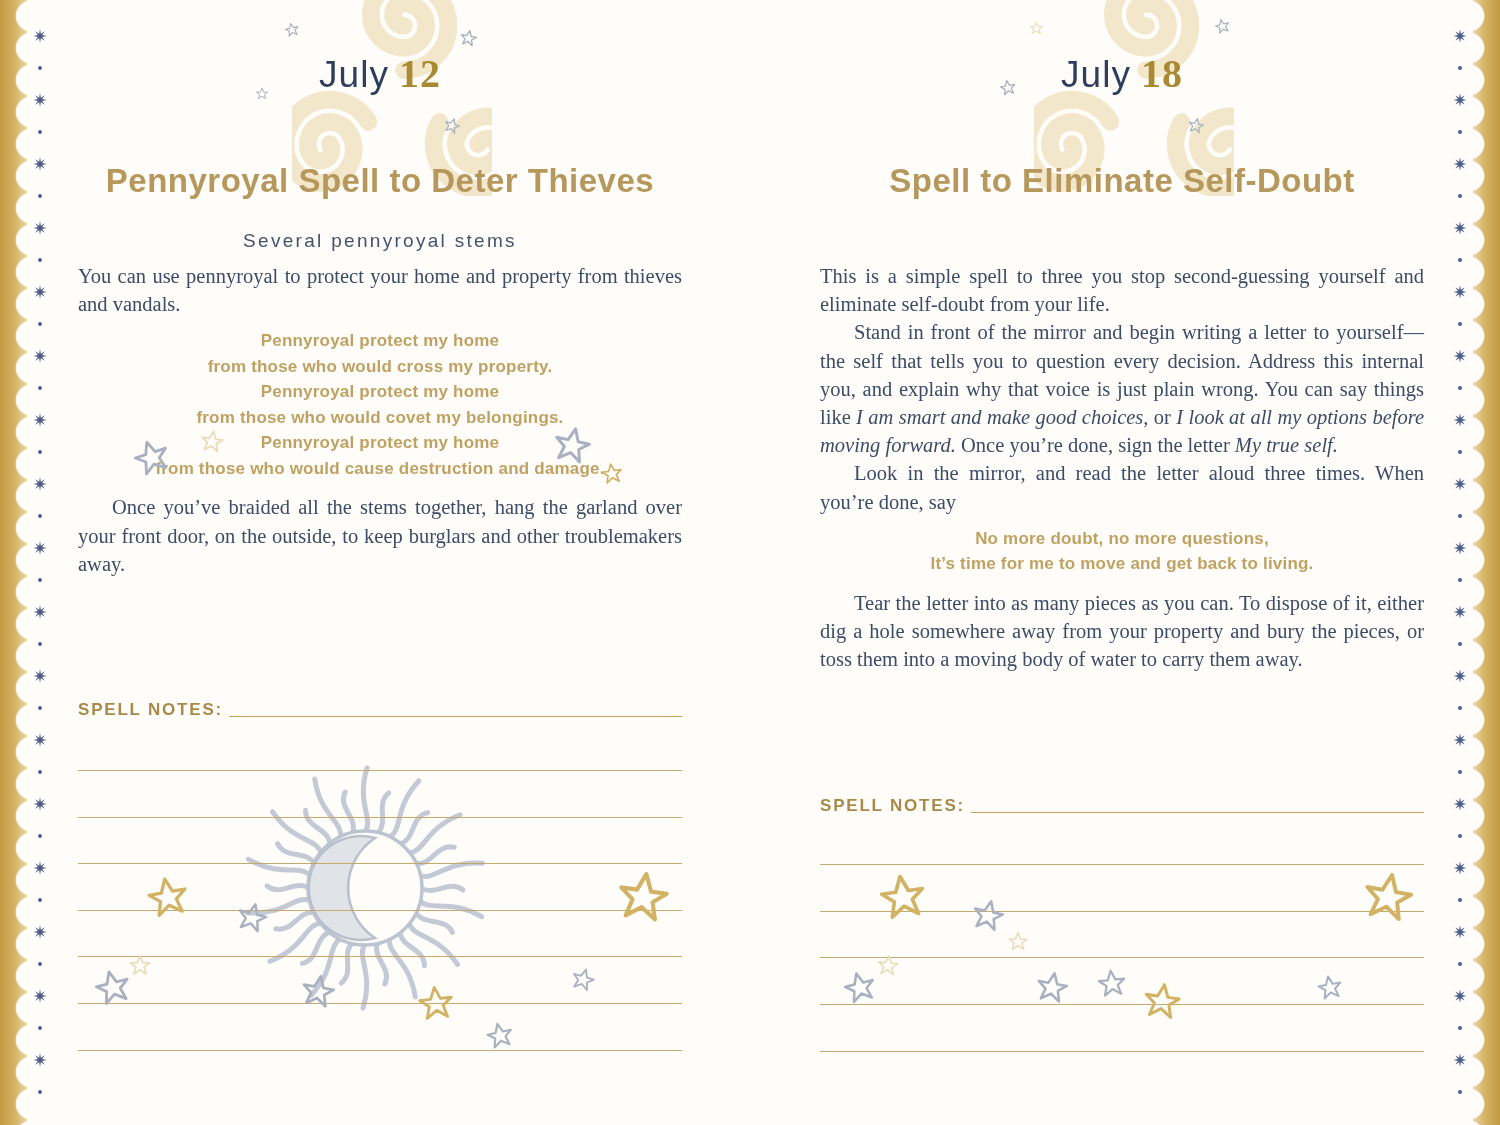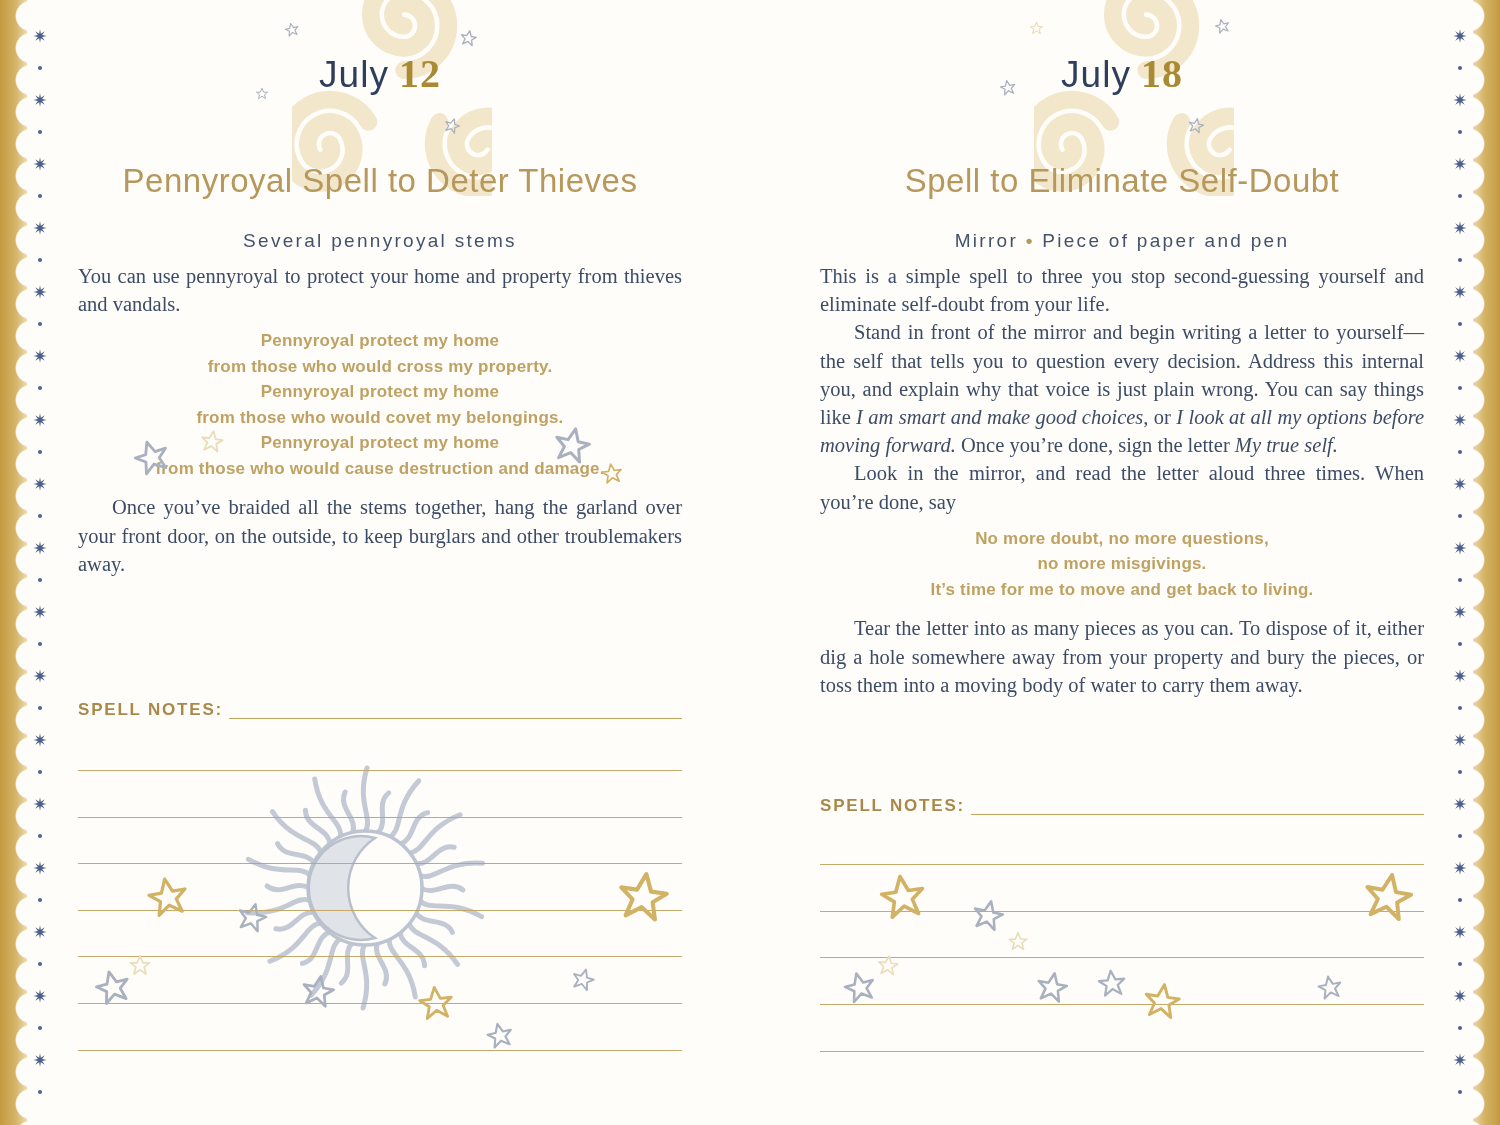--- a/index.html
+++ b/index.html
@@ -18,33 +18,33 @@
   .page{position:absolute;top:0;height:100%;width:604px;}
   .page.left{left:78px;}
   .page.right{left:820px;}
 
   .triskelion{position:absolute;top:-4px;left:50%;margin-left:-88px;}
   .date-row{position:absolute;top:50px;left:0;right:0;text-align:center;white-space:nowrap;}
   .month{font-family:"Liberation Sans",sans-serif;font-weight:400;font-size:37px;color:#2f3e5c;letter-spacing:1px;}
   .day{font-family:"Liberation Serif",serif;font-weight:bold;font-size:40px;color:#a98a33;letter-spacing:1px;margin-left:6px;}
 
   .title{position:absolute;top:162px;left:-12px;right:-12px;margin:0;text-align:center;
-         font-family:"Liberation Sans",sans-serif;font-weight:400;font-size:33px;letter-spacing:0.5px;color:#b6975c;}
+         font-family:"Liberation Sans",sans-serif;font-weight:700;font-size:33px;letter-spacing:0.5px;color:#b6975c;}
   .supplies{position:absolute;top:230px;left:0;right:0;text-align:center;
             font-family:"Liberation Sans",sans-serif;font-size:19px;letter-spacing:2.3px;color:#44536d;}
   .supplies .bullet{color:#b6975c;font-weight:bold;}
 
   .body-text{position:absolute;top:262px;left:0;width:604px;font-size:20.5px;line-height:28.2px;}
   .para{margin:0;text-align:justify;text-indent:34px;}
   .para.first{text-indent:0;}
   .para em{font-style:italic;}
   .chant{margin:10px 0 12px 0;text-align:center;font-family:"Liberation Sans",sans-serif;
          font-weight:bold;font-size:17px;line-height:25.5px;color:#bfa263;letter-spacing:0.2px;}
 
-  .notes-row{position:absolute;left:0;right:0;display:flex;align-items:center;}
+  .notes-row{position:absolute;left:0;right:0;display:flex;align-items:flex-start;}
   .notes-label{font-family:"Liberation Sans",sans-serif;font-weight:bold;font-size:17px;
                letter-spacing:1.8px;color:#a8894a;white-space:nowrap;}
   .notes-line-fill{flex:1;margin-left:6px;border-bottom:1.6px solid #c2a35e;height:16px;}
 
   .nl{position:absolute;left:0;right:0;border-top:1.6px solid #c2a35e;opacity:.92;}
 
   .deco{position:absolute;pointer-events:none;}
   .star-gray{stroke:#a9b0bf;}
   .star-gold{stroke:#d2b264;}
   .star-cream{stroke:#e9ddbb;}
@@ -157,29 +157,27 @@
         <g transform="translate(40,26) rotate(30)">
             <use href="#spiral"></use>
           </g>
       </g>
     </svg>
     <div class="date-row">
       <span class="month">July</span>
       <span class="day">18</span>
     </div>
     <h1 class="title">Spell to Eliminate Self-Doubt</h1>
-    <div class="supplies"><span>Mirror</span><span class="bullet"> • </span><span>Piece of paper and pen</span></div>
 
     <div class="body-text">
       <p class="para first"><span>This is a simple spell to three you stop second-guessing yourself and eliminate self-doubt from your life.</span></p>
       <p class="para"><span>Stand in front of the mirror and begin writing a letter to yourself—the self that tells you to question every decision. Address this internal you, and explain why that voice is just plain wrong. You can say things like </span><em>I am smart and make good choices,</em><span> or </span><em>I look at all my options before moving forward.</em><span> Once you’re done, sign the letter </span><em>My true self.</em></p>
       <p class="para"><span>Look in the mirror, and read the letter aloud three times. When you’re done, say</span></p>
       <div class="chant">
         <div>No more doubt, no more questions,</div>
-        <div>no more misgivings.</div>
         <div>It’s time for me to move and get back to living.</div>
       </div>
       <p class="para"><span>Tear the letter into as many pieces as you can. To dispose of it, either dig a hole somewhere away from your property and bury the pieces, or toss them into a moving body of water to carry them away.</span></p>
     </div>
 
     <div class="notes-row" style="top:796px">
       <span class="notes-label">SPELL NOTES:</span>
       <span class="notes-line-fill"></span>
     </div>
   <div class="nl" style="top: 864px;"></div>

